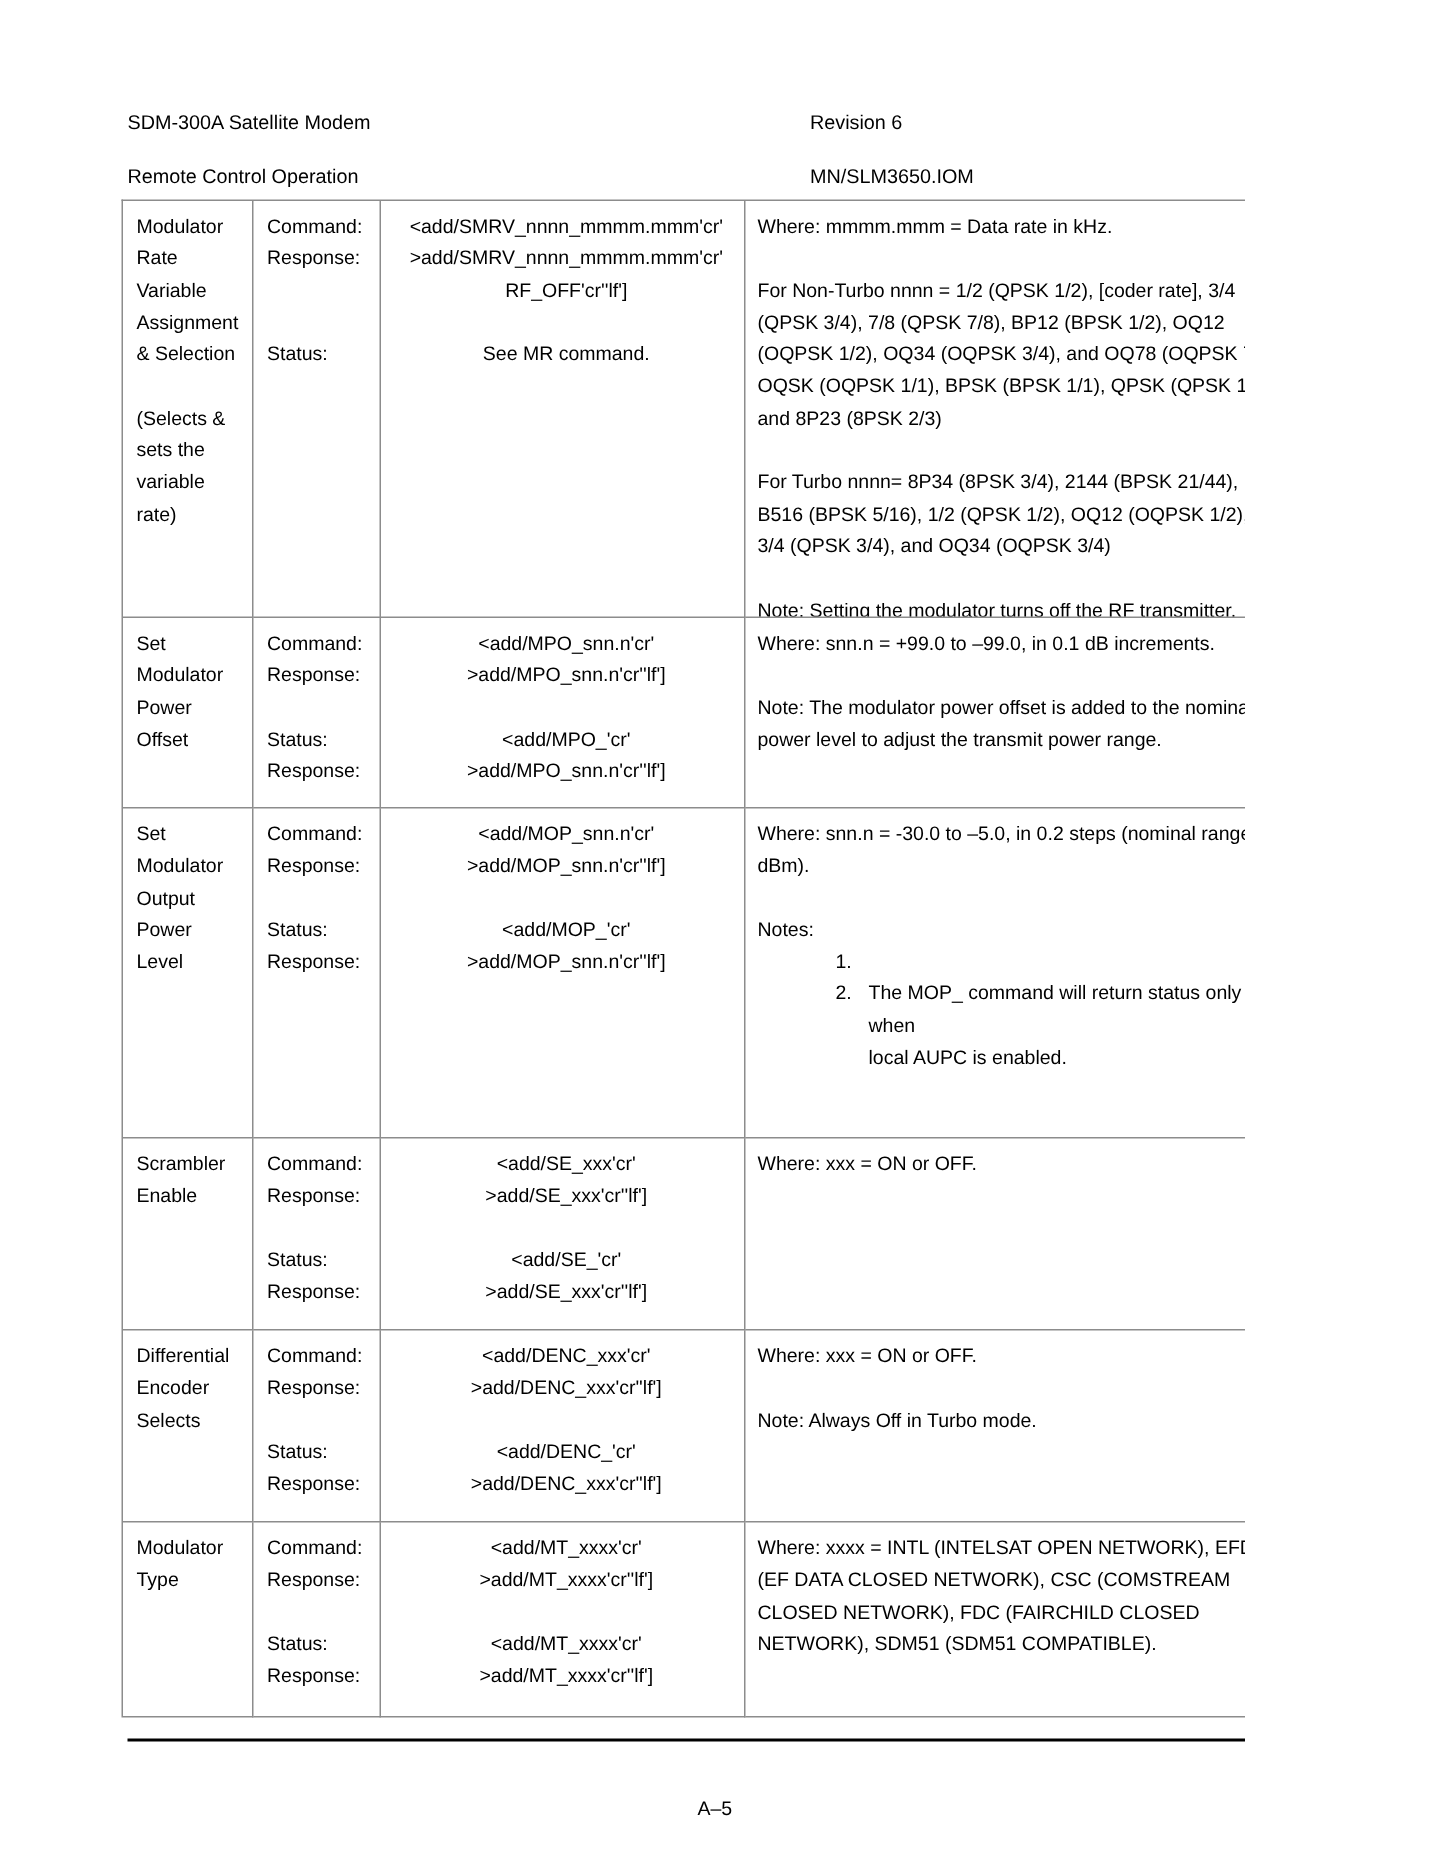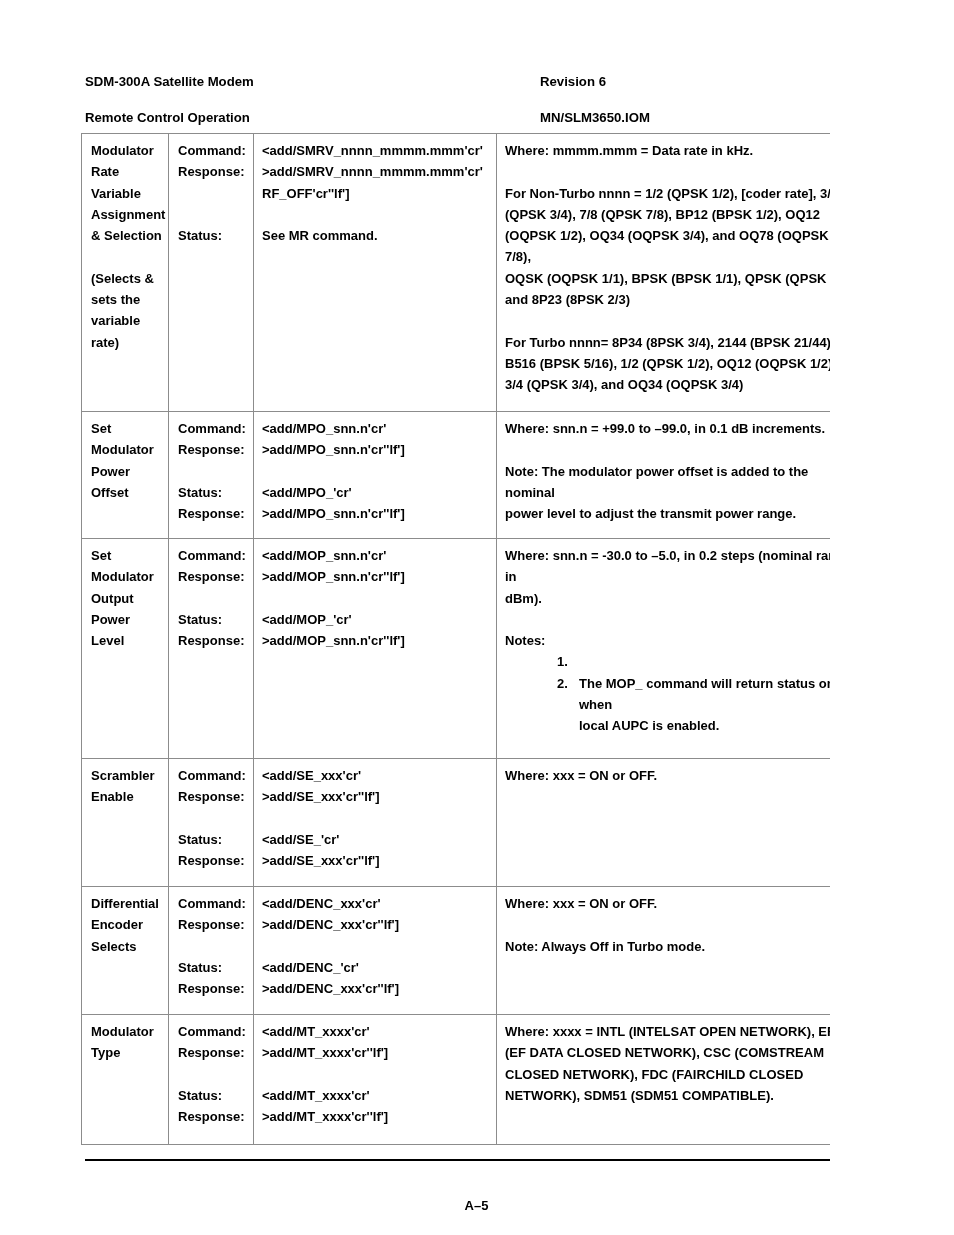--- a/index.html
+++ b/index.html
@@ -4,21 +4,20 @@
 <style>
   html, body { margin: 0; padding: 0; background: #ffffff; }
   .page {
     position: relative;
     width: 830px;
     height: 1235px;
     background: #ffffff;
     font-family: "Liberation Sans", sans-serif;
     color: #000000;
     overflow: hidden;
-    font-weight: bold;
   }
 
   
   .hdr-left {
     position: absolute;
     left: 85px; top: 55px;
     font-size: 13.2px;
     line-height: 18px;
     white-space: pre-line;
   }
@@ -46,21 +45,21 @@
     line-height: 21.3px;
   }
   .cell {
     box-sizing: border-box;
     border-right: 1px solid #8c8c8c;
     border-bottom: 1px solid #8c8c8c;
     padding: 6px 3px 0 9px;
     overflow: hidden;
   }
   .cell .txt { white-space: pre-line; }
-  .c-syntax { padding-left: 8px; }
+  .c-syntax { padding-left: 8px; text-align: center; }
   .c-desc   { padding-left: 8px; padding-right: 3px; }
 
   
   .note-item { display: flex; padding-left: 52px; }
   .note-num  { width: 22px; flex-shrink: 0; }
   .note-text { flex: 1; white-space: pre-line; }
 
   
   .footer-rule {
     position: absolute;

